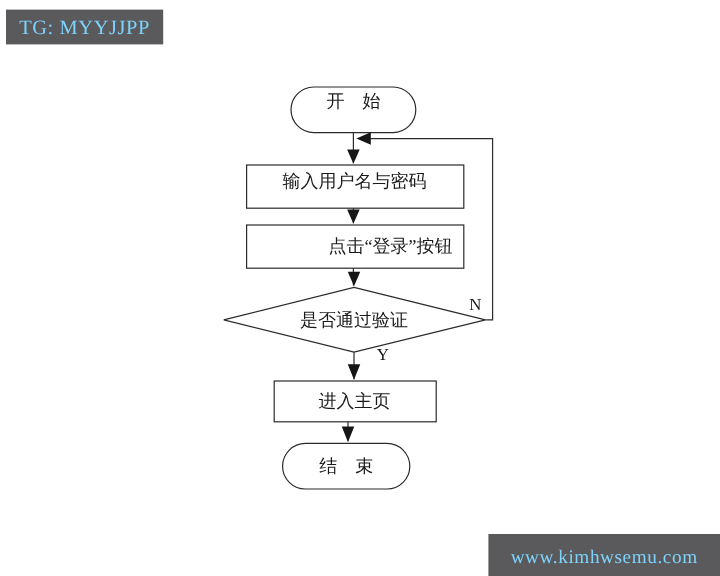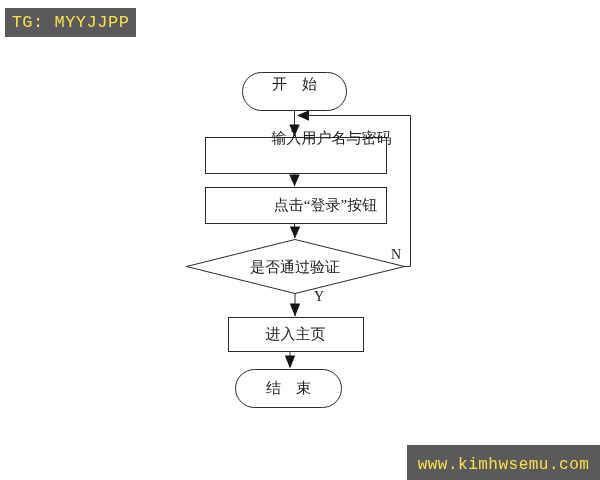--- a/index.html
+++ b/index.html
@@ -1,23 +1,23 @@
 <!DOCTYPE html>
 <html><head>
 <meta charset="utf-8">
 <style>
   html,body{margin:0;padding:0;background:#ffffff;}
   .stage{
     position:relative;width:600px;height:480px;background:#ffffff;
     overflow:hidden;font-family:"Liberation Sans",sans-serif;
   }
   .badge{
-    position:absolute;background:#5a5a5c;color:#fde047;
+    position:absolute;background:#5a5a5c;color:#7dd3fc;
     display:flex;align-items:center;justify-content:center;
-    font-family:Liberation Mono, monospace;letter-spacing:0.5px;
+    font-family:Liberation Serif, serif;letter-spacing:0.5px;
   }
   .badge-top{left:5px;top:8px;width:131px;height:29px;font-size:17px;}
   .badge-bottom{left:407px;top:445px;width:193px;height:40px;font-size:16px;}
   .canvas{position:absolute;left:0;top:0;}
   .shape{fill:#ffffff;stroke:#2b2b2b;stroke-width:1;}
   .edge{fill:none;stroke:#2b2b2b;stroke-width:1;}
   .arrowhead{fill:#161616;stroke:none;}
   .node-label{
     position:absolute;display:flex;align-items:center;justify-content:center;
     font-family:"Liberation Serif",serif;font-size:15px;color:#1a1a1a;
@@ -56,21 +56,21 @@
 
     <polygon class="arrowhead" points="294.5,136.5 289.3,124.5 299.7,124.5"></polygon>
     <polygon class="arrowhead" points="297,115.5 309,110.3 309,120.7"></polygon>
     <polygon class="arrowhead" points="294.5,186.5 289.3,174.5 299.7,174.5"></polygon>
     <polygon class="arrowhead" points="295,238.5 289.8,226.5 300.2,226.5"></polygon>
     <polygon class="arrowhead" points="295,316.5 289.8,303.5 300.2,303.5"></polygon>
     <polygon class="arrowhead" points="290,368.5 284.8,355.5 295.2,355.5"></polygon>
   </svg>
 
   <div class="node-label" style="left:242px;top:72px;width:105px;height:25px;">开　始</div>
-  <div class="node-label" style="left:205px;top:120px;width:181px;height:36px;margin-left:36px;">输入用户名与密码</div>
+  <div class="node-label" style="left:205px;top:133px;width:181px;height:36px;">输入用户名与密码</div>
   <div class="node-label" style="left:205px;top:187px;width:181px;height:36px;margin-left:30px;">点击“登录”按钮</div>
   <div class="node-label" style="left:195px;top:250px;width:200px;height:34px;text-align:center;">是否通过验证</div>
   <div class="node-label" style="left:228px;top:317px;width:135px;height:34px;">进入主页</div>
   <div class="node-label" style="left:235px;top:369px;width:107px;height:38px;">结　束</div>
 
   <div class="edge-label" style="left:391px;top:247px;">N</div>
   <div class="edge-label" style="left:314px;top:289px;">Y</div>
 
 
   <div class="badge badge-top">TG: MYYJJPP</div>

